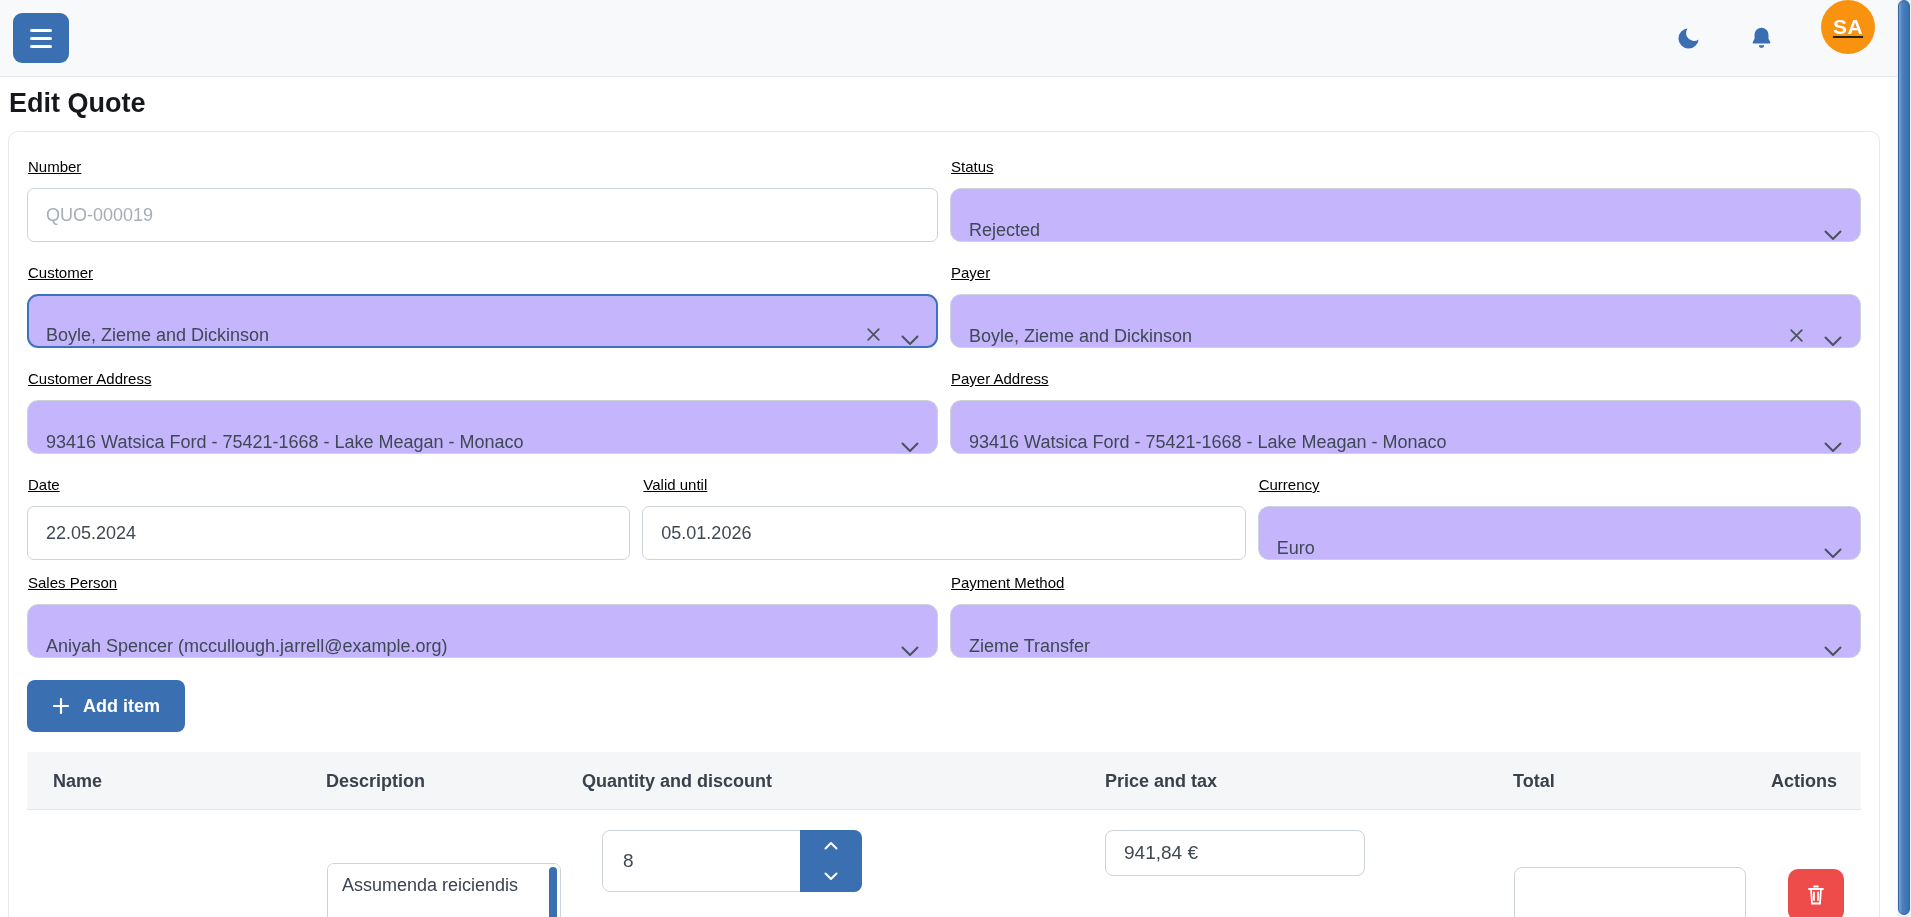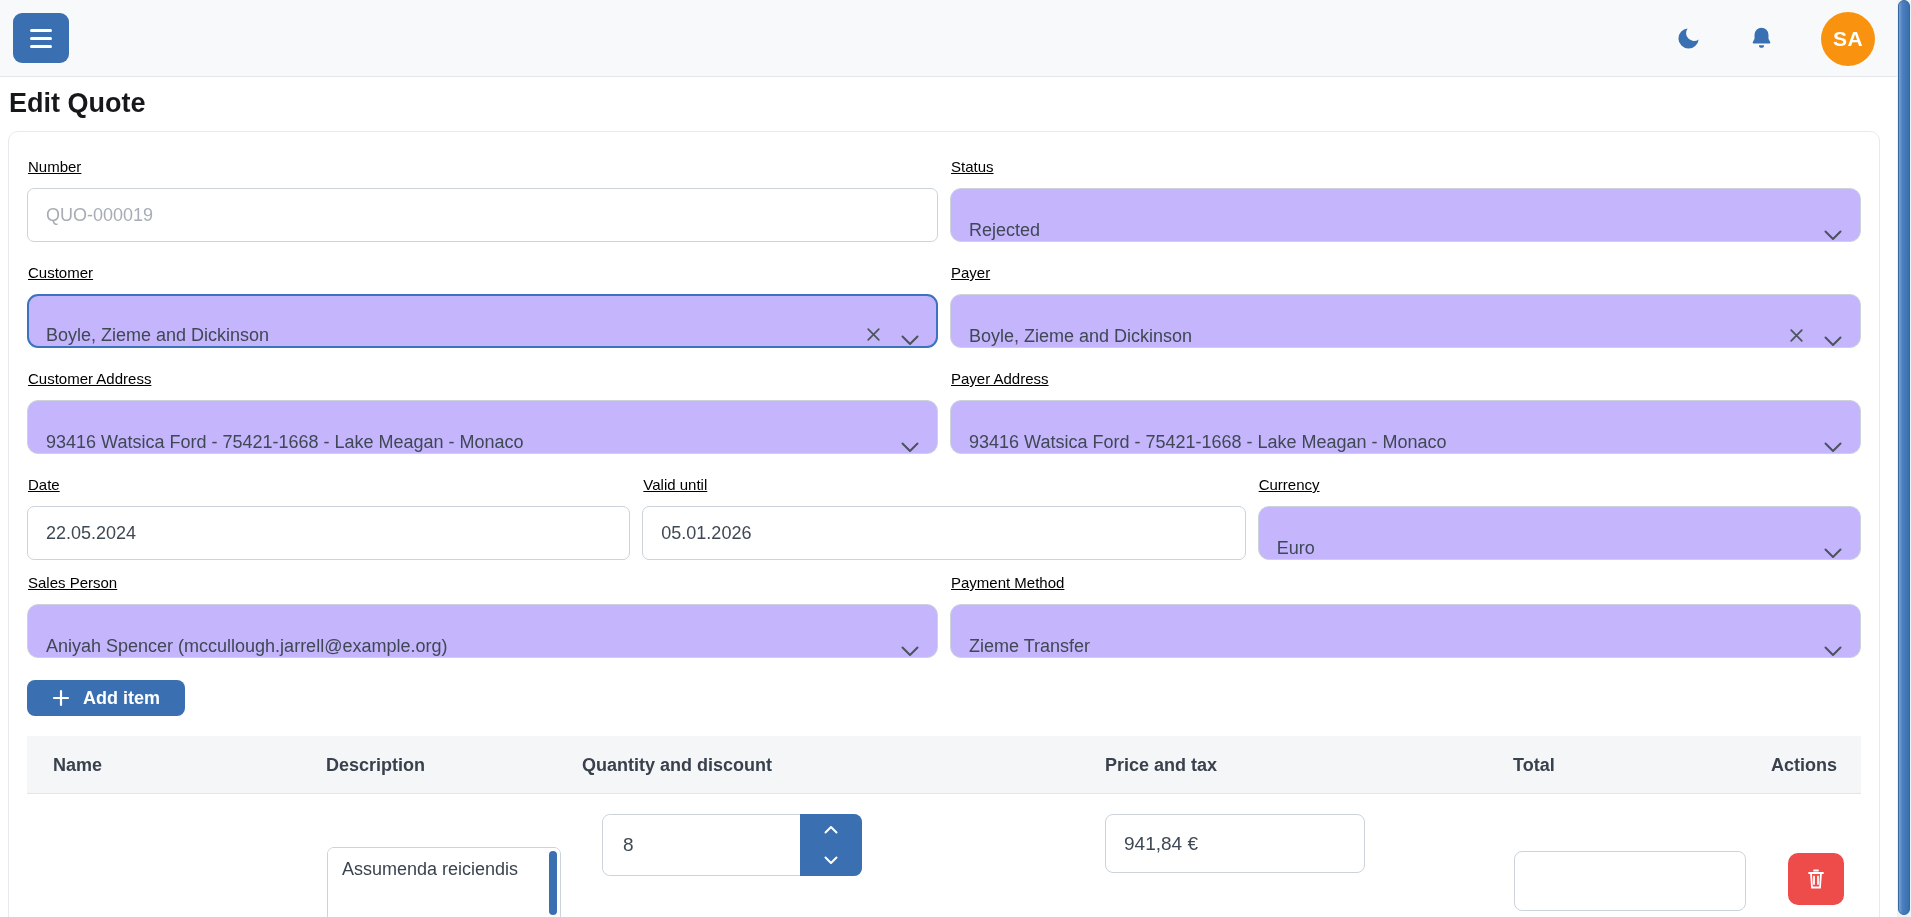--- a/index.html
+++ b/index.html
@@ -16,21 +16,21 @@
     background:#f8f9fa; border-bottom:1px solid #e5e8ec;
   }
   .hamburger {
     position:absolute; left:13px; top:13px; width:56px; height:50px;
     background:var(--primary); border:none; border-radius:9px; cursor:pointer;
     display:flex; flex-direction:column; align-items:center; justify-content:center; gap:5px;
   }
   .hamburger .hbar { width:22px; height:3px; background:#fff; border-radius:2px; }
   .topbar-right {
     position:absolute; right:36px; top:0; height:77px;
-    display:flex; align-items:center; gap:46px;
+    display:flex; gap:46px;text-decoration:underline;
   }
   .icon-btn { background:none; border:none; cursor:pointer; display:flex; align-items:center; }
   .avatar {
     width:54px; height:54px; border-radius:50%; background:var(--avatar-bg);
     display:flex; align-items:center; justify-content:center; cursor:pointer;
     color:#fff; font-size:21px; font-weight:700; letter-spacing:.5px;
   }
 
   
   .page-title { position:absolute; top:88px; left:9px; font-size:27px; font-weight:700; color:#16181b; }
@@ -54,21 +54,21 @@
     width:100%; height:54px; border:1px solid #ccd3da; border-radius:11px; background:#c4b5fd;
     display:flex; align-items:flex-end; padding:0 18px; cursor:pointer;
   }
   .select.focused { border:2px solid #3b73bd; padding:0 17px; }
   .select-value { flex:1; font-size:18px; color:#3f4854; white-space:nowrap; overflow:hidden; }
   .clear-btn { background:none; border:none; cursor:pointer; display:flex; align-items:center; margin-right:16px; padding:3px; }
   .chev { flex:none; }
 
   
   .btn-add {
-    display:inline-flex; align-items:center; gap:13px; height:36px; padding:0 25px;
+    display:inline-flex; align-items:center; gap:13px; height:52px; padding:0 25px;
     background:var(--primary); color:#fff; border:none; border-radius:8px;
     font-size:18px; font-weight:700; cursor:pointer; font-family:"Liberation Sans", sans-serif;
   }
 
   
   .items { margin-top:20px; position:relative; }
   .items-header {
     position:relative; height:58px; background:#f4f6f8;
     border-bottom:1px solid #e2e6ea;
   }
@@ -101,21 +101,21 @@
     font-size:19px; color:#3f4854; border-radius:8px; font-family:"Liberation Sans", sans-serif;
   }
   .stepper {
     position:absolute; top:-1px; right:-1px; width:62px; height:62px;
     background:var(--primary); border-radius:0 8px 8px 0;
     display:flex; flex-direction:column; overflow:hidden;
   }
   .stepper button { flex:1; background:none; border:none; cursor:pointer; display:flex; align-items:center; justify-content:center; }
 
   .price-input {
-    position:absolute; left:1078px; top:20px; width:260px; height:59px;
+    position:absolute; left:1078px; top:20px; width:260px; height:46px;
     border:1px solid #ccd3da; border-radius:8px; padding:0 18px;
     font-size:19px; color:#3f4854; outline:none; font-family:"Liberation Sans", sans-serif;
   }
   .total-box {
     position:absolute; left:1487px; top:57px; width:232px; height:60px;
     border:1px solid #ccd3da; border-radius:8px; background:#fff;
   }
   .btn-delete {
     position:absolute; left:1761px; top:59px; width:56px; height:52px;
     background:var(--danger); border:none; border-radius:10px; cursor:pointer;

